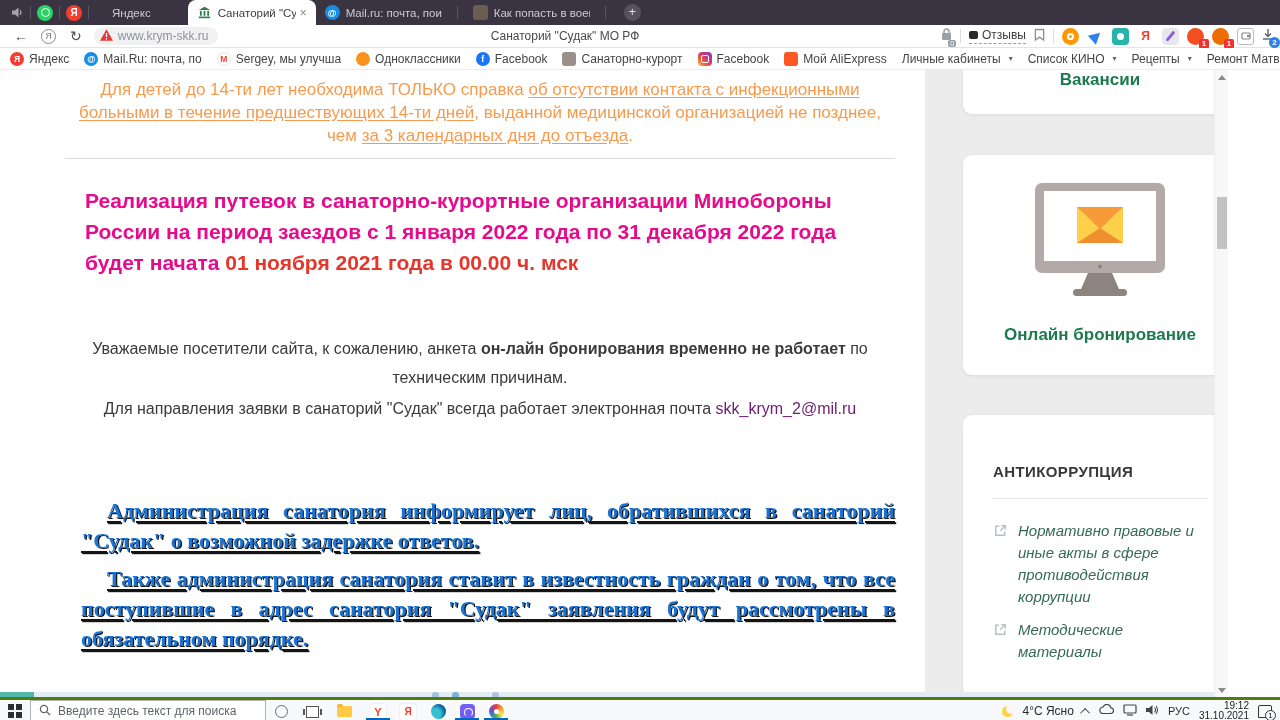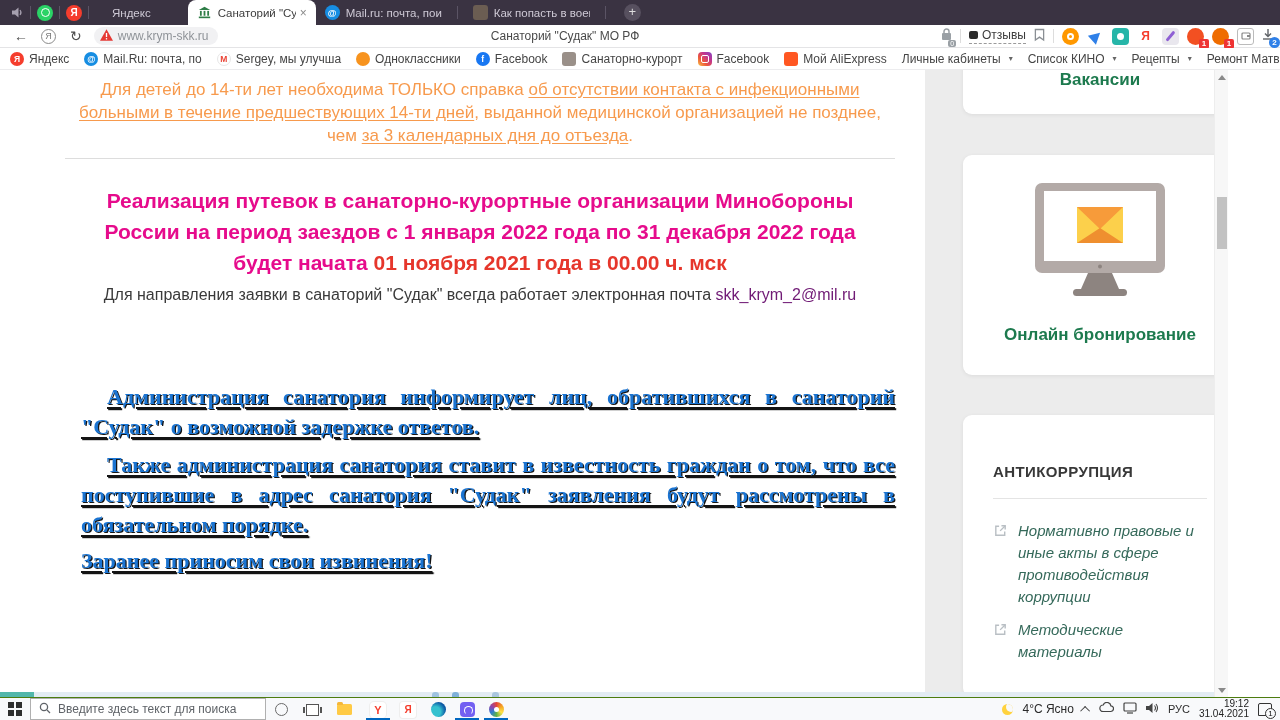--- a/index.html
+++ b/index.html
@@ -112,21 +112,21 @@
   .viewport { position:absolute; left:0; top:70px; width:1228px; height:627px;
               background:#fff; overflow:hidden; }
   .gray-side { position:absolute; left:925px; top:0; width:341px; height:627px;
                background:#ececec; }
 
   .content { position:absolute; left:65px; top:0; width:830px; }
   .orange-p { margin-top:8px; text-align:center; font-size:17px; line-height:23px;
               color:#f79a4d; }
   .orange-p .u { text-decoration:underline; text-underline-offset:2px; }
   .hr1 { margin-top:11px; border:none; border-top:1px solid #ddd; }
-  .pink-h { margin-top:26px; text-align:center; font-weight:bold; font-size:21px;
+  .pink-h { margin-top:26px; font-weight:bold; font-size:21px;
             line-height:31px; color:#e60b8c; padding:0 20px; }
   .pink-h .red { color:#e6362b; }
   .notice-p1 { margin-top:56px; text-align:center; font-size:16px; line-height:29px;
                color:#3a3a3a; }
   .notice-p2 { margin-top:8px; text-align:center; font-size:16px; color:#3a3a3a; }
   .email-link { color:#701a75; }
   .blue-wrap { font-family:"Liberation Serif", serif; font-weight:bold;
                color:#1b74d1; font-size:22px; line-height:30px; text-align:justify;margin-left:16px; }
   .blue-wrap p { text-shadow:1.2px 1.2px 0 #141414;
                  text-decoration:underline; text-decoration-color:#141414;
@@ -170,21 +170,21 @@
             align-items:center; justify-content:center; }
   .sb-arr i { width:0; height:0; border-left:4px solid transparent;
               border-right:4px solid transparent; display:block; }
   .sb-up { top:0; } .sb-up i { border-bottom:5px solid #8a8a8a; }
   .sb-dn { bottom:0; } .sb-dn i { border-top:5px solid #8a8a8a; }
   .sb-thumb { position:absolute; left:2px; top:127px; width:10px; height:52px;
               background:#c2c2c2; }
 
   
   .taskbar { position:absolute; left:0; top:697px; width:1280px; height:23px;
-             background:#f8f9fb; border-top:1px solid #4d7c0f; }
+             background:#f8f9fb; border-top:3px solid #4d7c0f; }
   .start { position:absolute; left:8px; top:4px; width:14px; height:14px;
            display:grid; grid-template-columns:6px 6px; grid-gap:1.5px; }
   .start i { width:6px; height:6px; background:#2e2e2e; display:block; }
   .tb-search { position:absolute; left:30px; top:0; width:236px; height:22px;
                background:#fff; border:1px solid #b0b0b0; display:flex;
                align-items:center; gap:7px; padding:0 8px; }
   .tb-search input { border:none; outline:none; font-size:12px; width:190px;
                      font-family:"Liberation Sans",sans-serif; color:#444; }
   .tb-search input::placeholder { color:#5f6368; }
   .tb-ic { position:absolute; top:1px; width:26px; height:21px; display:flex;
@@ -395,27 +395,27 @@
   <div class="viewport">
     <div class="gray-side"></div>
 
     <div class="content">
       <p class="orange-p"><span>Для детей до 14-ти лет необходима ТОЛЬКО  справка </span><span class="u">об отсутствии контакта с инфекционными больными  в течение предшествующих 14-ти дней</span><span>, выданной медицинской организацией не позднее, чем </span><span class="u">за 3 календарных дня до отъезда</span><span>.</span></p>
 
       <hr class="hr1">
 
       <h2 class="pink-h"><span>Реализация путевок в санаторно-курортные организации Минобороны России на период заездов с 1 января 2022 года по 31 декабря 2022 года будет начата </span><span class="red">01 ноября 2021 года в 00.00 ч. мск</span></h2>
 
+      <p class="notice-p1"><span>Уважаемые посетители сайта, к сожалению, анкета </span><b>он-лайн бронирования временно не работает</b><span> по техническим причинам.</span></p>
 
       <p class="notice-p2"><span>Для направления заявки в санаторий "Судак" всегда работает электронная почта </span><a class="email-link">skk_krym_2@mil.ru</a></p>
 
       <div class="blue-wrap">
         <p class="bp1">Администрация санатория информирует лиц, обратившихся в санаторий "Судак" о возможной задержке ответов.</p>
         <p class="bp2">Также администрация санатория ставит в известность граждан о том, что все поступившие в адрес санатория "Судак" заявления будут рассмотрены в обязательном порядке.</p>
-        <p class="bp3">Заранее приносим свои извинения!</p>
       </div>
     </div>
 
     <div class="sidebar">
       <div class="card card-vac">
         <div class="vac-label">Вакансии</div>
       </div>
 
       <div class="card card-book">
         <div class="book-ic">
@@ -538,21 +538,21 @@
       </span>
       <span>
         <svg width="13" height="12" viewBox="0 0 13 12">
             <polygon points="0,4 3,4 6.5,1 6.5,11 3,8 0,8" fill="#444"></polygon>
             <path d="M8.5 3.5q2 2.5 0 5M10 2q3 4 0 8" stroke="#444" fill="none" stroke-width="1.1"></path>
           </svg>
       </span>
       <span style="font-size:11px;">РУС</span>
       <span class="clock">
         <div>19:12</div>
-        <div>31.04.2021</div>
+        <div>31.10.2021</div>
       </span>
       <span class="notif">
         <span class="notif-badge">1</span>
       </span>
     </div>
   </div>
 
 </div>
 
 </body></html>

